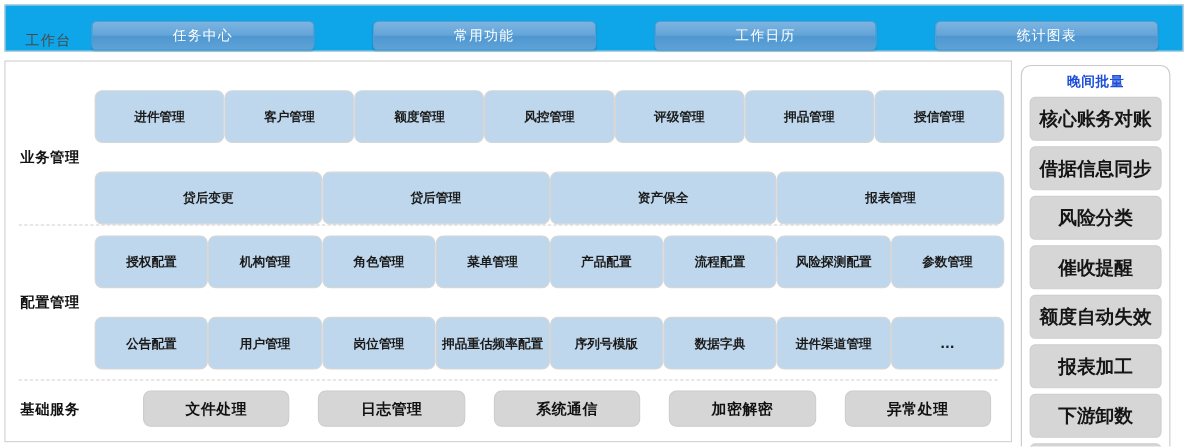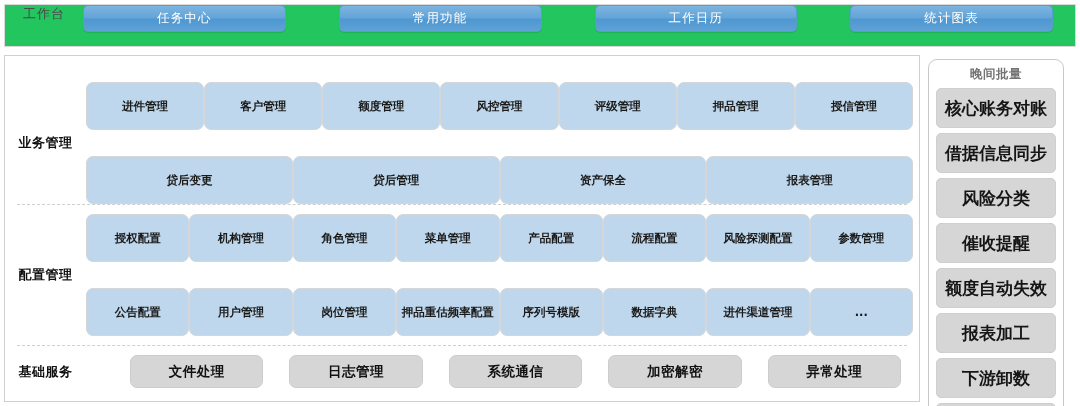--- a/index.html
+++ b/index.html
@@ -16,25 +16,25 @@
     color: #1a1a1a;
   }
 
   
   .topbar {
     position: absolute;
     left: 4px;
     top: 4px;
     width: 1072px;
     height: 43px;
-    background: #22c55e;
+    background: #0ea5e9;
     border: 1px solid #d9d9d9;
     box-sizing: border-box;
     display: flex;
-    align-items: flex-start;
+    align-items: flex-end;
   }
   .topbar-title {
     width: 78px;
     flex: 0 0 78px;
     text-align: center;
     font-size: 13px;
     color: #4a4a4a;
     letter-spacing: 1px;
   }
   .topbar-tabs {
@@ -161,21 +161,21 @@
     box-sizing: border-box;
     border: 1px solid #c9c9c9;
     border-radius: 9px;
     background: #ffffff;
     padding: 6px 7px 8px 7px;
   }
   .batch-title {
     text-align: center;
     font-size: 12.5px;
     font-weight: bold;
-    color: #737373;
+    color: #1d4ed8;
     margin-bottom: 5px;
     letter-spacing: 0.5px;
   }
   .batch-item {
     height: 40px;
     border-radius: 5px;
     background: #d6d6d6;
     border: 1px solid #cfcfcf;
     box-sizing: border-box;
     display: flex;

